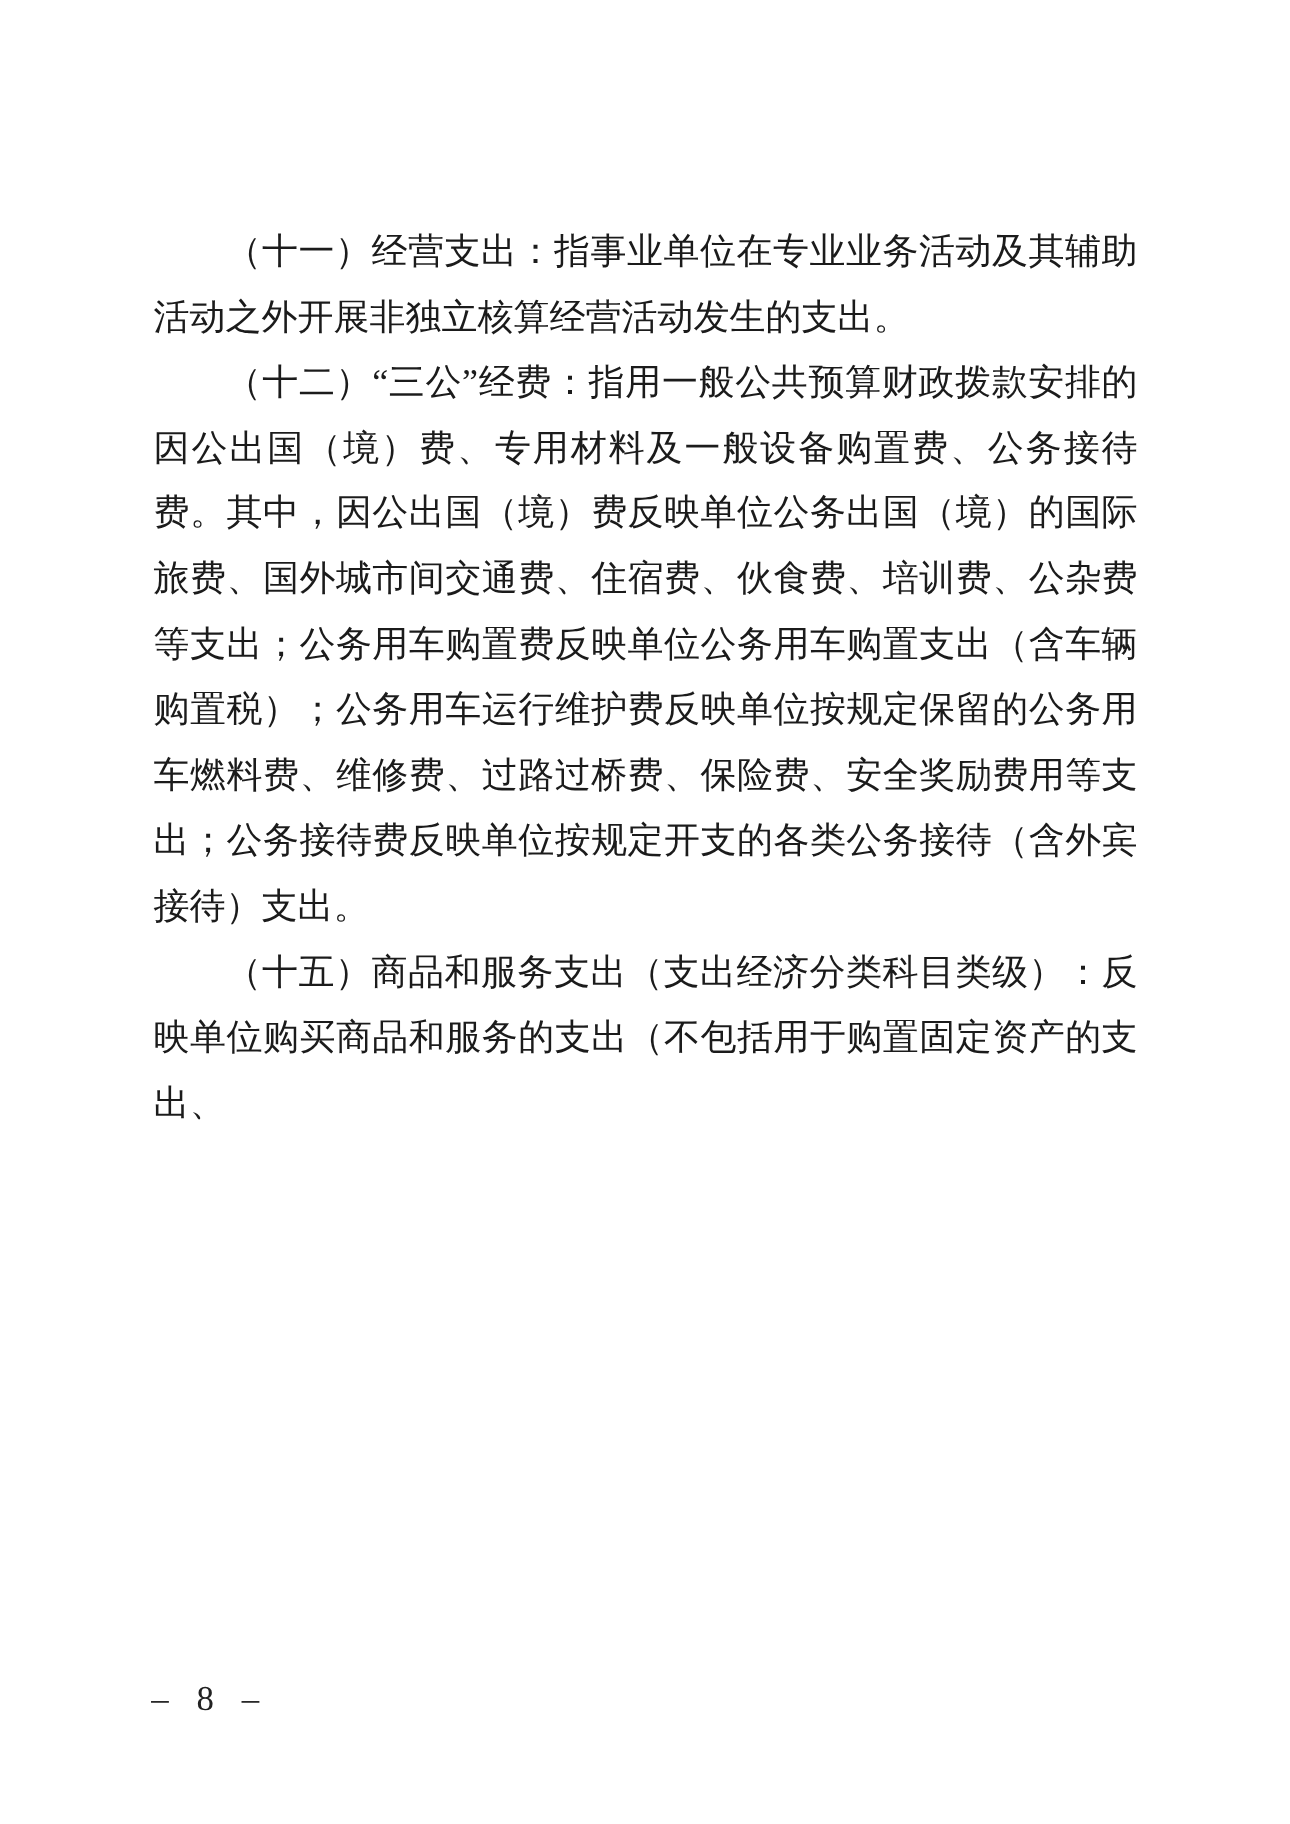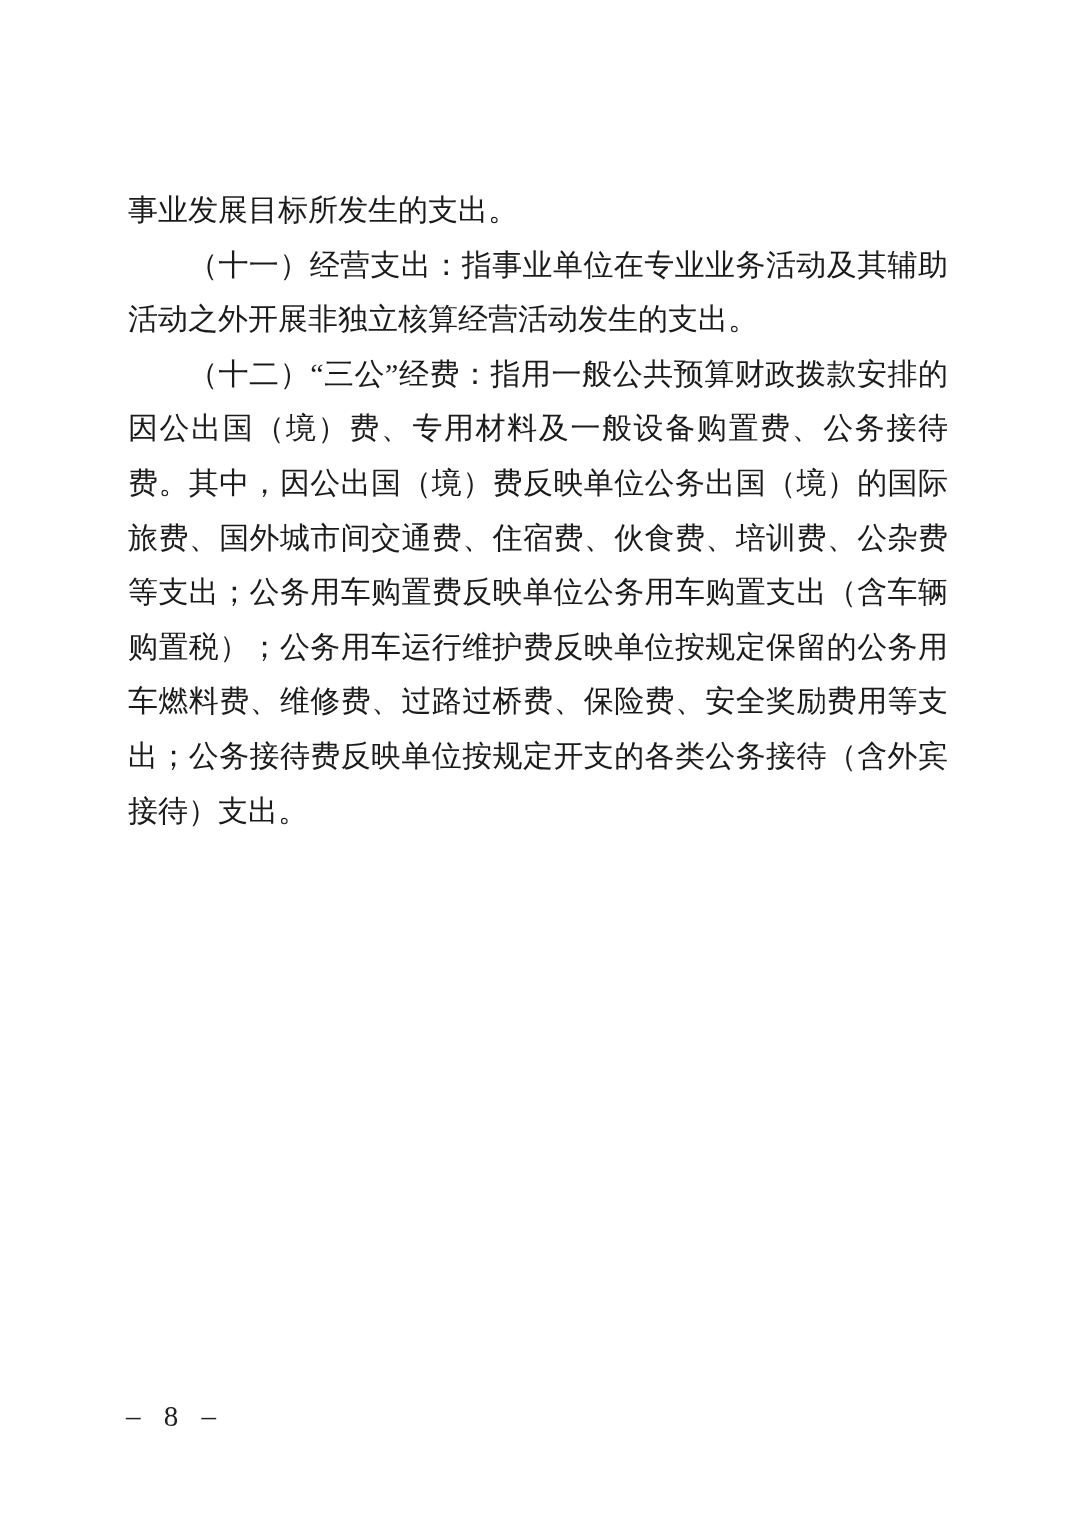--- a/index.html
+++ b/index.html
@@ -46,25 +46,25 @@
     letter-spacing: 8px;
     color: #222222;
   }
 </style>
 </head>
 <body>
 
 <div class="page">
   <div class="content">
 
-    <p class="para no-indent"><span>事业发展目标所发生的支出。</span></p>
 
     <p class="para"><span class="label">（十一）</span><span class="term">经营支出：</span><span>指事业单位在专业业务活动及其辅助活动之外开展非独立核算经营活动发生的支出。</span></p>
 
     <p class="para"><span class="label">（十二）</span><span class="term">“三公”经费：</span><span>指用一般公共预算财政拨款安排的因公出国（境）费、专用材料及一般设备购置费、公务接待费。其中，因公出国（境）费反映单位公务出国（境）的国际旅费、国外城市间交通费、住宿费、伙食费、培训费、公杂费等支出；公务用车购置费反映单位公务用车购置支出（含车辆购置税）；公务用车运行维护费反映单位按规定保留的公务用车燃料费、维修费、过路过桥费、保险费、安全奖励费用等支出；公务接待费反映单位按规定开支的各类公务接待（含外宾接待）支出。</span></p>
 
 
 
+    <p class="para"><span class="label">（十五）</span><span class="term">商品和服务支出（支出经济分类科目类级）：</span><span>反映单位购买商品和服务的支出（不包括用于购置固定资产的支出、</span></p>
 
   </div>
 
   <div class="footer">– 8 –</div>
 </div>
 
 </body></html>

